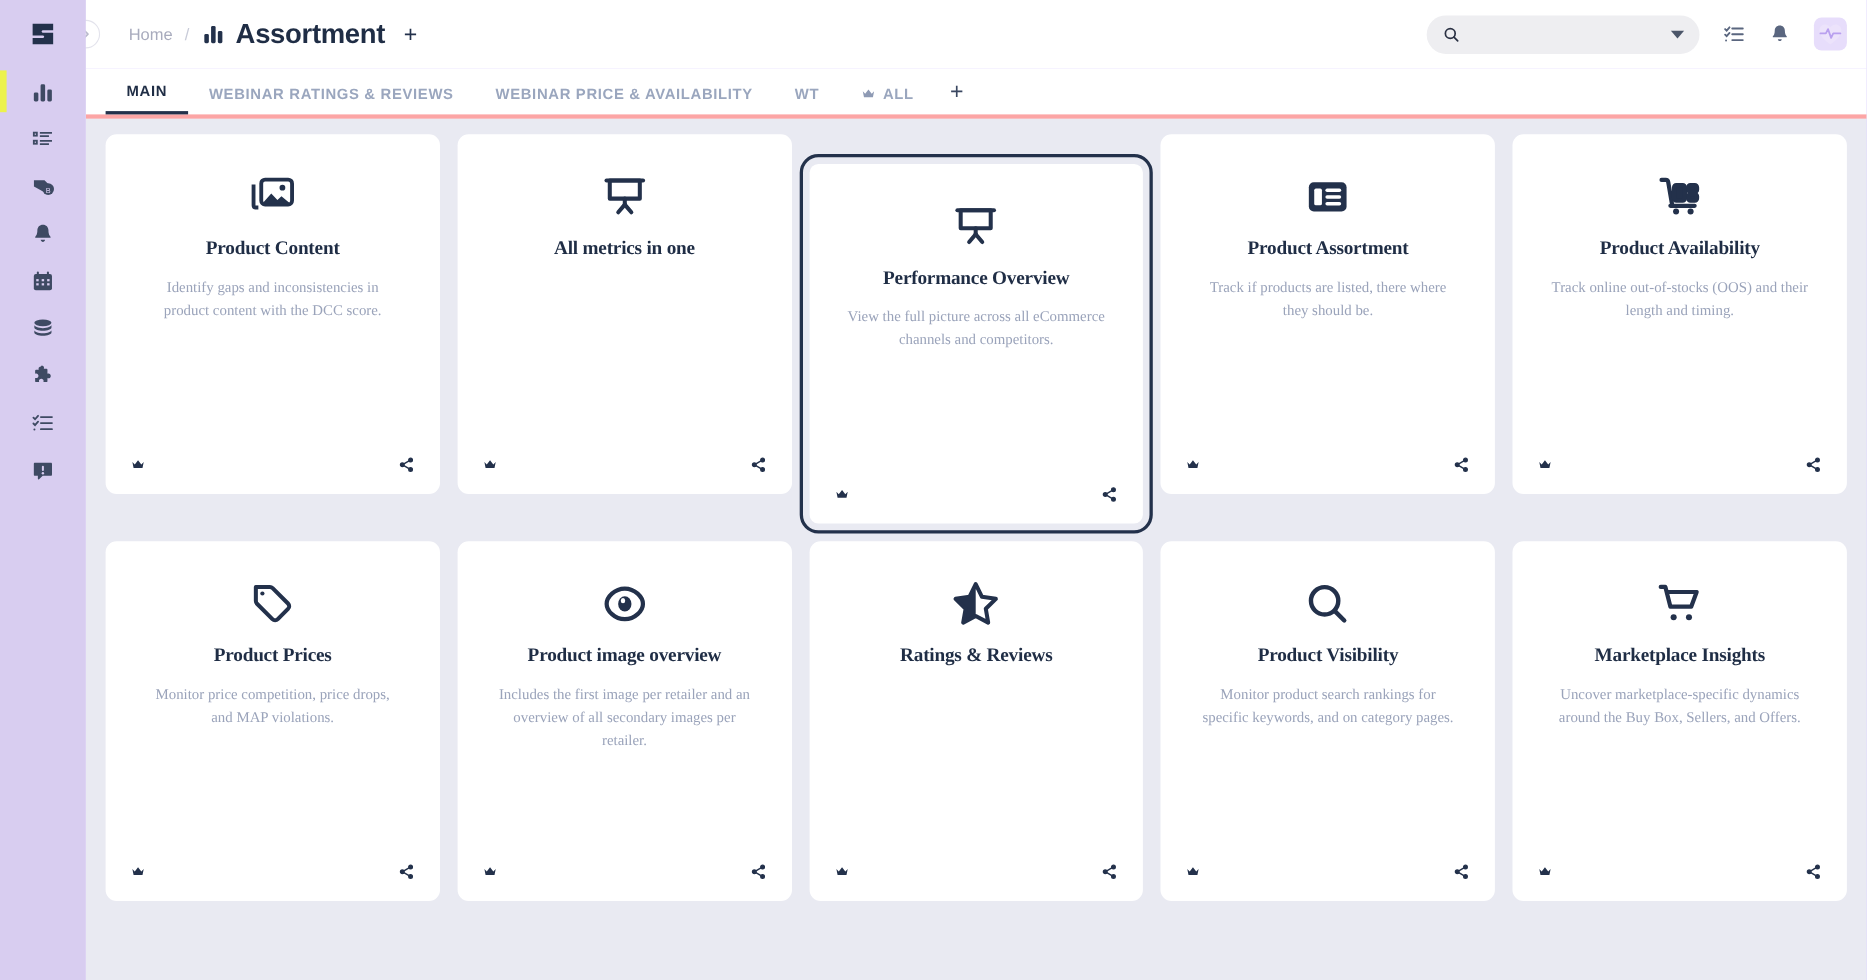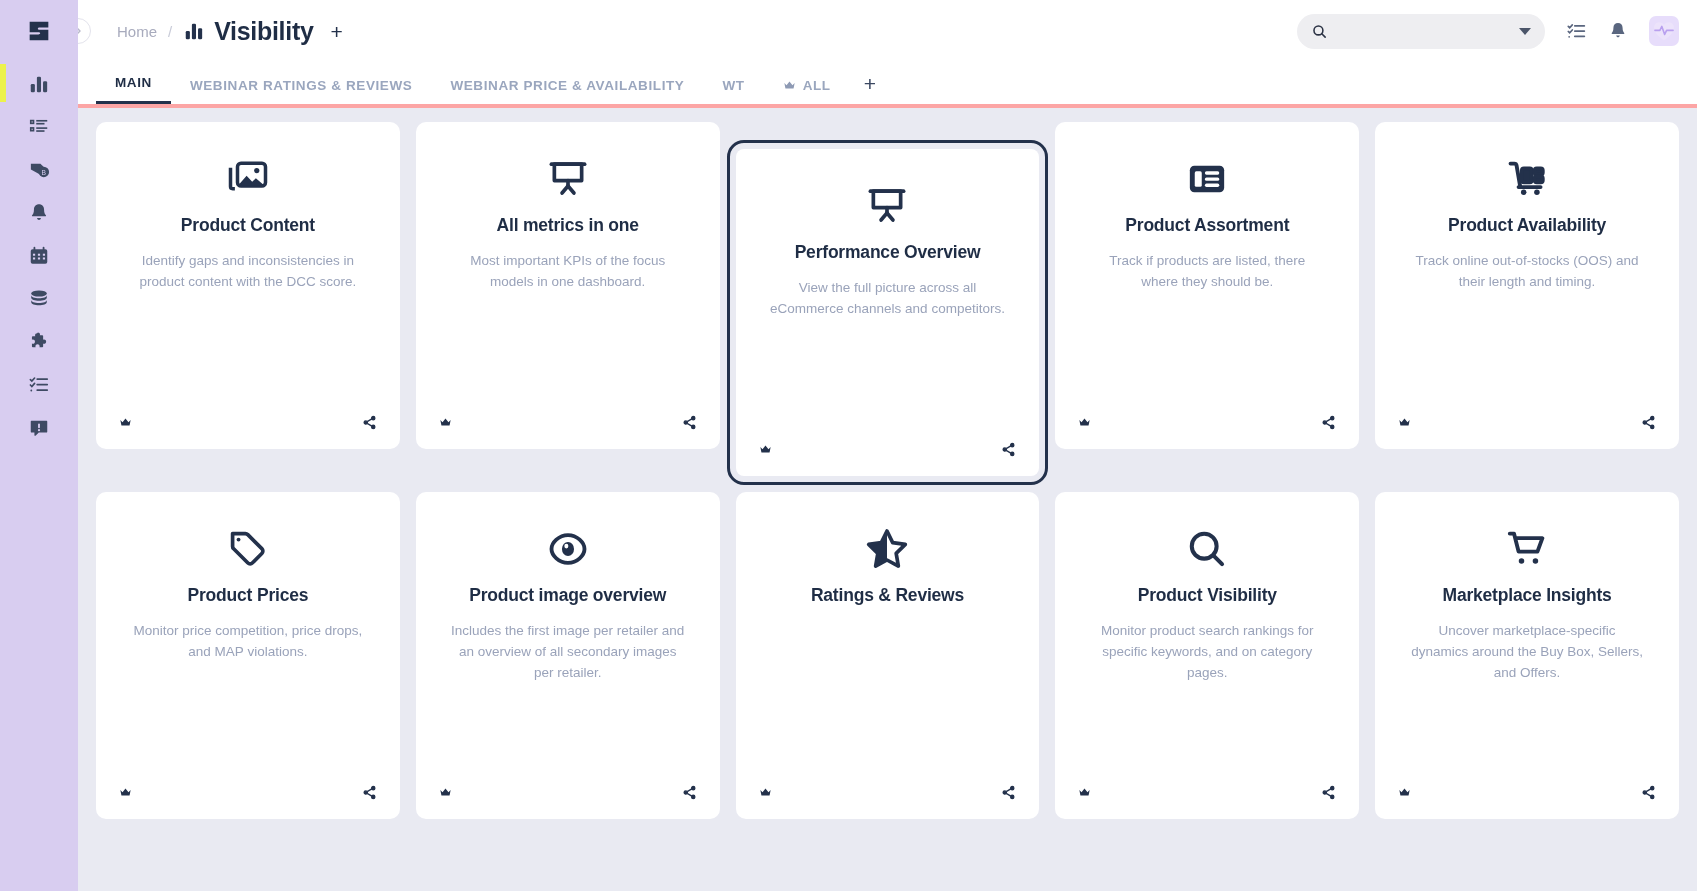--- a/index.html
+++ b/index.html
@@ -94,20 +94,21 @@
   
   .content {
     flex: 1 1 auto; background: #e9eaf2;
     padding: 14px 18px 18px 18px; overflow: hidden;
   }
   .grid {
     display: grid;
     grid-template-columns: repeat(5, 1fr);
     gap: 16px;
     align-content: start;
+    font-family: Liberation Serif, serif;
   }
   .card {
     background: #ffffff; border-radius: 10px;
     height: 327px; padding: 26px 18px 0 18px;
     display: flex; flex-direction: column; align-items: center;
     position: relative; cursor: pointer;
   }
   .card.selected { outline: 3px solid #23314b; outline-offset: 6px; border-radius: 8px; margin-top: 27px; }
   .card-icon { height: 62px; display: flex; align-items: center; justify-content: center; color: #23314b; }
   .card-title {
@@ -223,21 +224,21 @@
 
       <div class="crumbs">
         <span class="crumb-home">Home</span>
         <span class="crumb-sep">/</span>
         <span class="crumb-current">
           <svg width="22" height="22" viewBox="0 0 24 24" fill="#23314b">
               <rect x="3" y="12" width="4.5" height="9" rx="1.4"></rect>
               <rect x="9.7" y="4" width="4.5" height="17" rx="1.4"></rect>
               <rect x="16.4" y="9" width="4.5" height="12" rx="1.4"></rect>
             </svg>
-          <span class="crumb-title">Visibility</span>
+          <span class="crumb-title">Assortment</span>
         </span>
         <span class="crumb-plus">+</span>
       </div>
 
       <div class="header-right">
         <div class="searchbox">
           <svg width="17" height="17" viewBox="0 0 24 24" fill="none" stroke="#2b3244" stroke-width="2.2" stroke-linecap="round">
               <circle cx="10.5" cy="10.5" r="6.3"></circle>
               <line x1="15.2" y1="15.2" x2="20" y2="20"></line>
             </svg>
@@ -327,21 +328,20 @@
           <div class="card-icon">
             <svg width="42" height="42" viewBox="0 0 24 24" fill="none" stroke="#23314b" stroke-width="2.1" stroke-linecap="round" stroke-linejoin="round">
                 <line x1="2.5" y1="3.5" x2="21.5" y2="3.5"></line>
                 <rect x="4.2" y="3.5" width="15.6" height="9.4"></rect>
                 <line x1="12" y1="12.9" x2="12" y2="16"></line>
                 <line x1="12" y1="16" x2="8.6" y2="20"></line>
                 <line x1="12" y1="16" x2="15.4" y2="20"></line>
               </svg>
           </div>
           <div class="card-title">All metrics in one</div>
-          <div class="card-desc">Most important KPIs of the focus models in one dashboard.</div>
           <div class="card-foot">
             <span class="foot-ico">
                 <svg width="13" height="13" viewBox="0 0 24 24" fill="#23314b">
                   <path d="M2.5 7.5l4 4 5.5-7 5.5 7 4-4-2 10H4.5l-2-10z"></path>
                 </svg>
               </span>
             <span class="foot-ico">
                 <svg width="15" height="15" viewBox="0 0 24 24" fill="none" stroke="#23314b" stroke-width="2.1">
                   <circle cx="18" cy="5" r="2.6" fill="#23314b"></circle>
                   <circle cx="6" cy="12" r="2.6" fill="#23314b"></circle>

